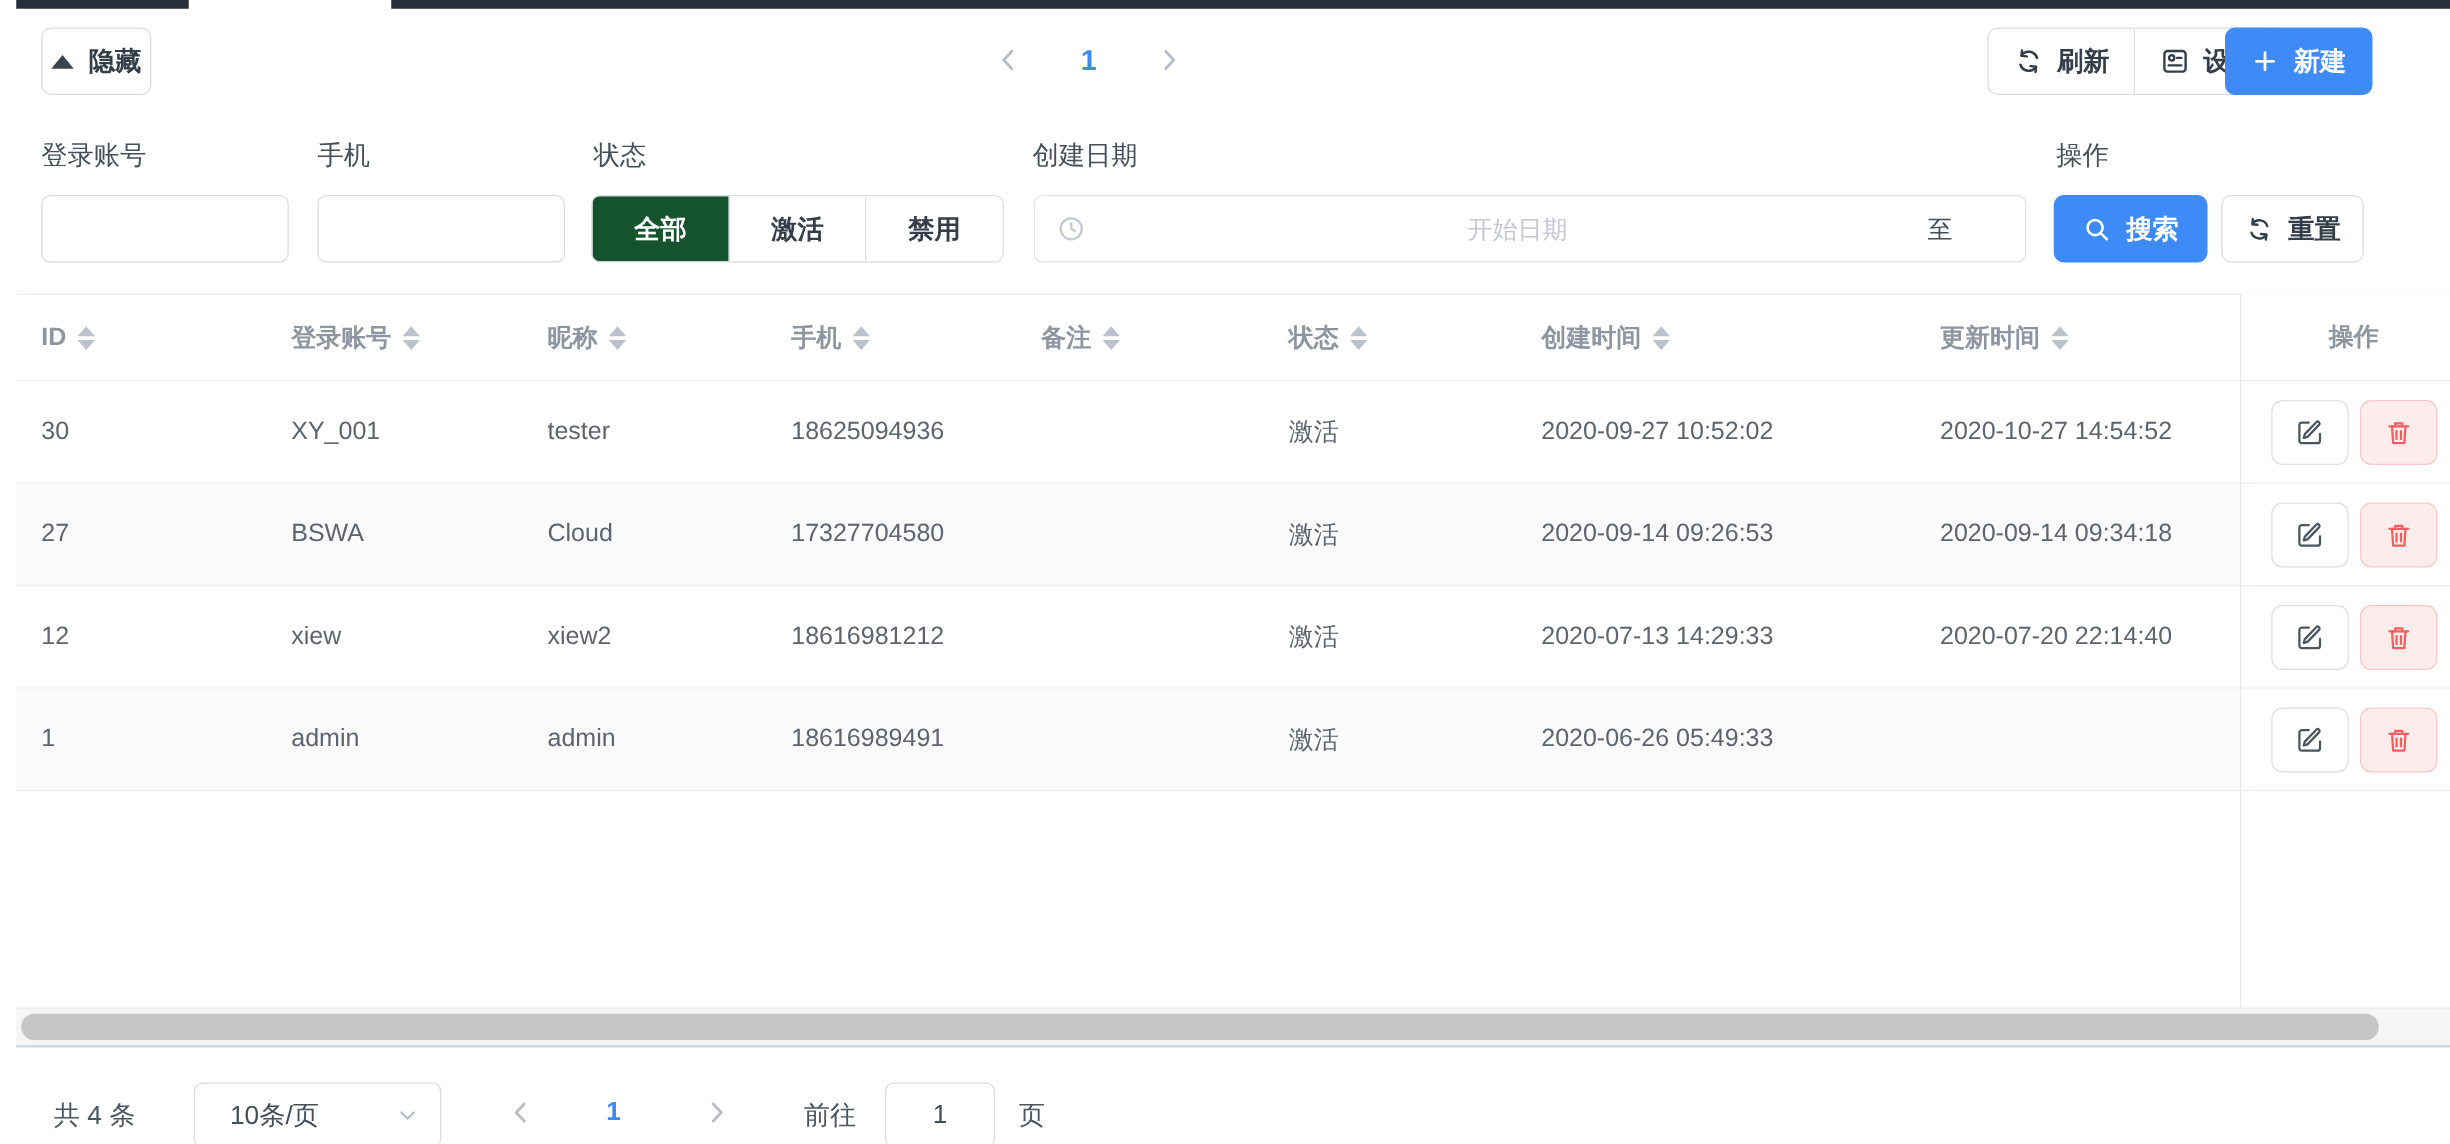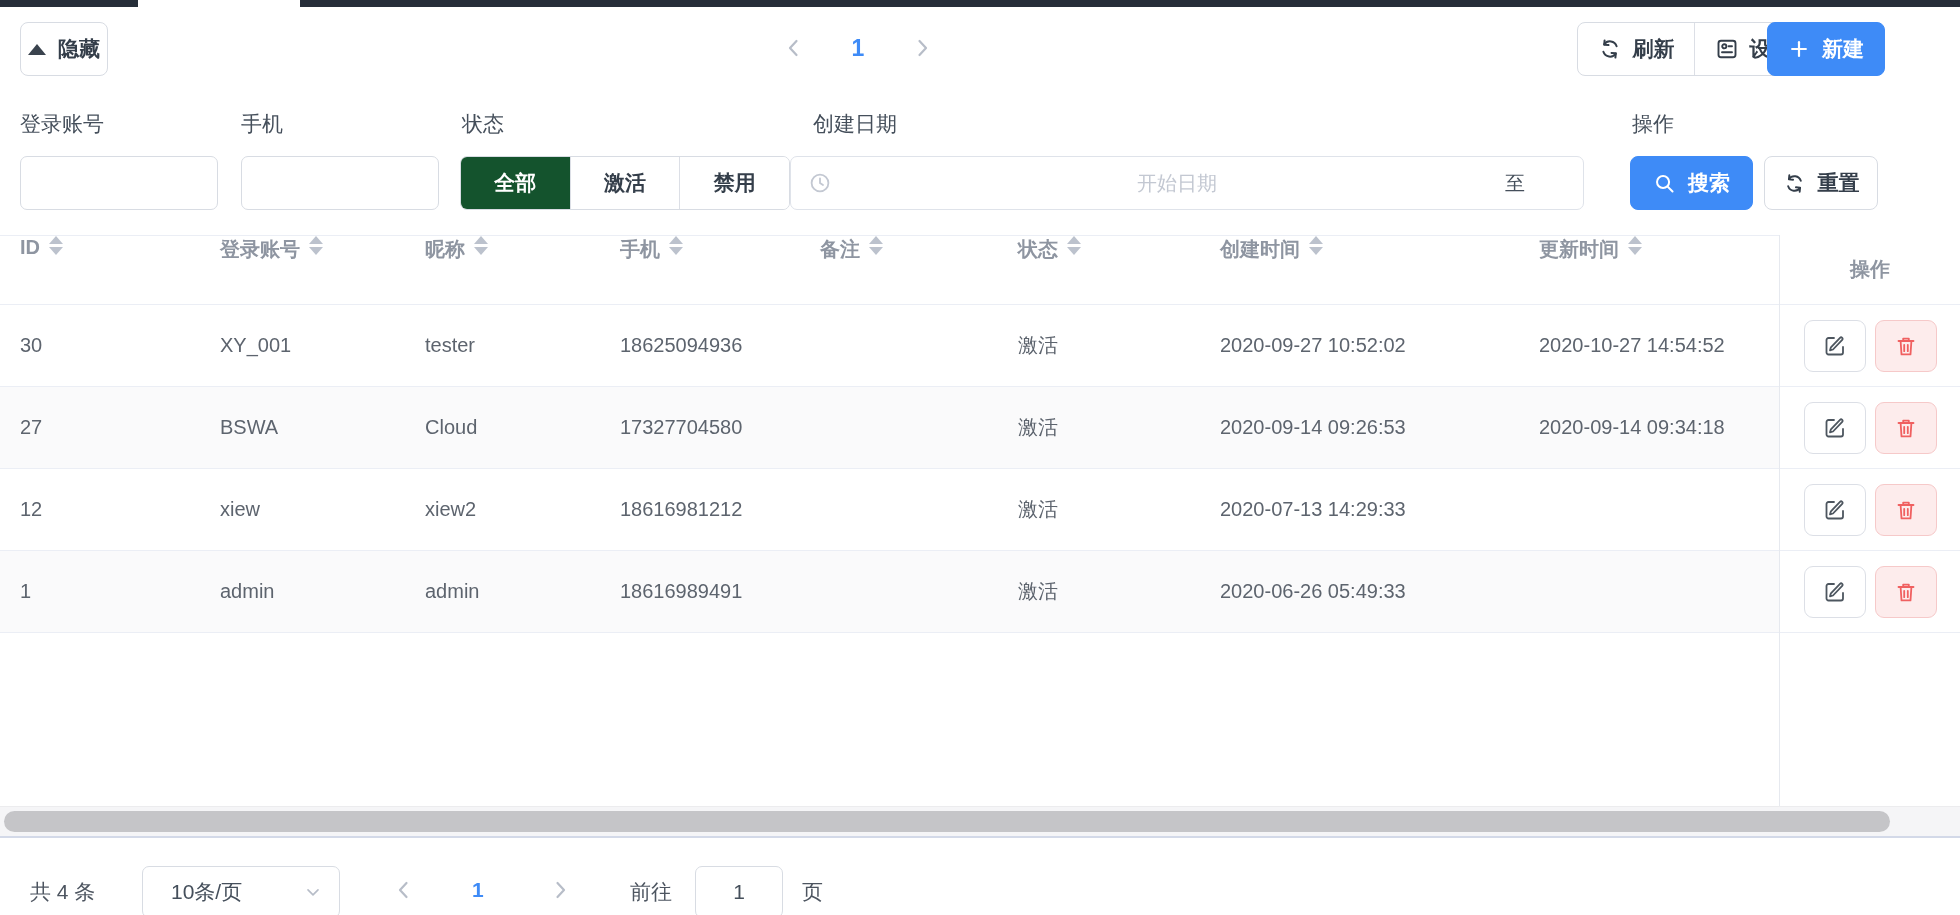--- a/index.html
+++ b/index.html
@@ -1,18 +1,18 @@
 <!DOCTYPE html>
 <html><head>
 <meta charset="utf-8">
 <style>
   html,body{margin:0;padding:0;background:#fff;}
   body{font-family:"Liberation Sans","DejaVu Sans",sans-serif;color:#303a45;}
   .page{position:relative;width:1960px;height:915px;background:#fff;overflow:hidden;}
-  .abs{position:absolute;box-sizing:border-box;}
+  .abs{position:absolute;box-sizing:border-box;margin-left:13px;}
 
   
   .strip{background:#262e39;height:7px;top:0;}
 
   
   .btn{display:flex;align-items:center;justify-content:center;gap:12px;
        border:1px solid #d8dce3;border-radius:8px;background:#fff;
        font-size:21px;font-weight:700;color:#343e4a;cursor:pointer;}
   .btn.primary{background:#3e8bf7;border-color:#3e8bf7;color:#fff;}
   .btn svg{flex:0 0 auto;}
@@ -35,21 +35,21 @@
   .seg3 .opt{flex:1;display:flex;align-items:center;justify-content:center;
          font-size:21px;font-weight:700;color:#343e4a;cursor:pointer;background:#fff;}
   .seg3 .opt + .opt{border-left:1px solid #dcdfe6;}
   .seg3 .opt.sel{background:#14532d;color:#fff;border-color:#3e8bf7;}
   .daterange{display:flex;align-items:center;border:1px solid #dfe3ea;border-radius:7px;background:#fff;}
   .daterange .ph{flex:1;text-align:center;font-size:20px;color:#c3c8d2;}
   .daterange .sep{font-size:20px;color:#454f5b;}
 
   
   .thead{border-top:1px solid #ebeef5;border-bottom:1px solid #ebeef5;background:#fff;}
-  .th{position:absolute;top:0;height:100%;display:flex;align-items:flex-start;gap:9px;
+  .th{position:absolute;top:0;height:100%;display:flex;align-items:center;gap:9px;
       font-size:20px;font-weight:700;color:#8e95a1;cursor:pointer;}
   .sort{display:flex;flex-direction:column;gap:3px;}
   .sort i{display:block;width:0;height:0;border-left:7px solid transparent;border-right:7px solid transparent;}
   .sort i.up{border-bottom:8px solid #bcc2cd;}
   .sort i.dn{border-top:8px solid #bcc2cd;}
   .tr{position:absolute;left:0;width:1960px;height:82px;border-bottom:1px solid #ebeef5;background:#fff;}
   .tr.stripe{background:#fafafb;}
   .td{position:absolute;top:0;height:100%;display:flex;align-items:center;
       font-size:20px;color:#5d646e;}
 
@@ -147,21 +147,21 @@
 
   <input class="abs input" style="left: 20px; top: 156px; width: 198px; height: 54px;" value="">
   <input class="abs input" style="left: 241px; top: 156px; width: 198px; height: 54px;" value="">
 
   <div class="abs seg3" style="left:460px;top:156px;width:330px;height:54px;">
     <div class="opt sel">全部</div>
     <div class="opt">激活</div>
     <div class="opt">禁用</div>
   </div>
 
-  <div class="abs daterange" style="left:790px;top:156px;width:794px;height:54px;">
+  <div class="abs daterange" style="left:814px;top:156px;width:794px;height:54px;">
     <span style="width:58px;display:flex;justify-content:center;">
       <svg width="24" height="24" viewBox="0 0 24 24" fill="none" stroke="#c3c8d2" stroke-width="1.8" stroke-linecap="round">
         <circle cx="12" cy="12" r="8.4"></circle>
           <path d="M12 7.5V12l3 2"></path>
       </svg>
     </span>
     <span class="ph">开始日期</span>
     <span class="sep">至</span>
     <span style="width:58px;"></span>
   </div>
@@ -269,20 +269,21 @@
   </div>
 
   <div class="abs tr" style="top:469px;">
     <div class="td" style="left:20px;">12</div>
     <div class="td" style="left:220px;">xiew</div>
     <div class="td" style="left:425px;">xiew2</div>
     <div class="td" style="left:620px;">18616981212</div>
     <div class="td" style="left:820px;"></div>
     <div class="td" style="left:1018px;">激活</div>
     <div class="td" style="left:1220px;">2020-07-13 14:29:33</div>
+    <div class="td" style="left:1539px;">2020-07-20 22:14:40</div>
   </div>
 
   <div class="abs tr stripe" style="top:551px;">
     <div class="td" style="left:20px;">1</div>
     <div class="td" style="left:220px;">admin</div>
     <div class="td" style="left:425px;">admin</div>
     <div class="td" style="left:620px;">18616989491</div>
     <div class="td" style="left:820px;"></div>
     <div class="td" style="left:1018px;">激活</div>
     <div class="td" style="left:1220px;">2020-06-26 05:49:33</div>

